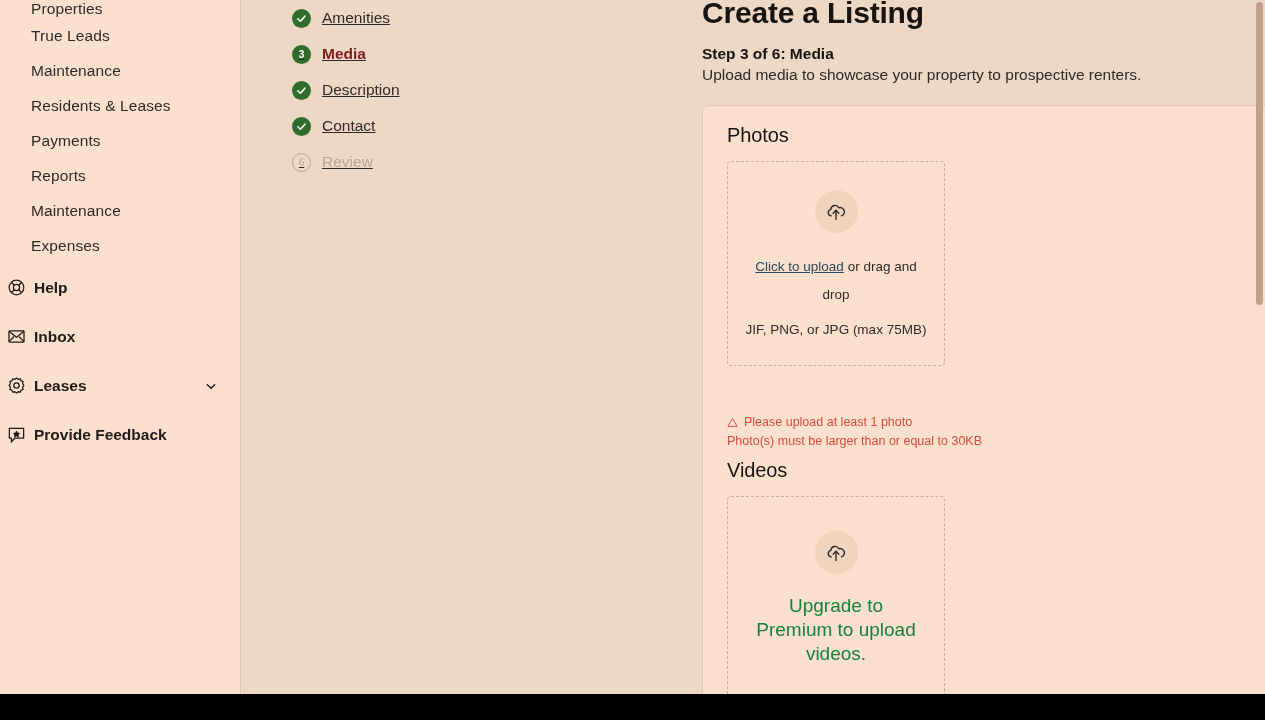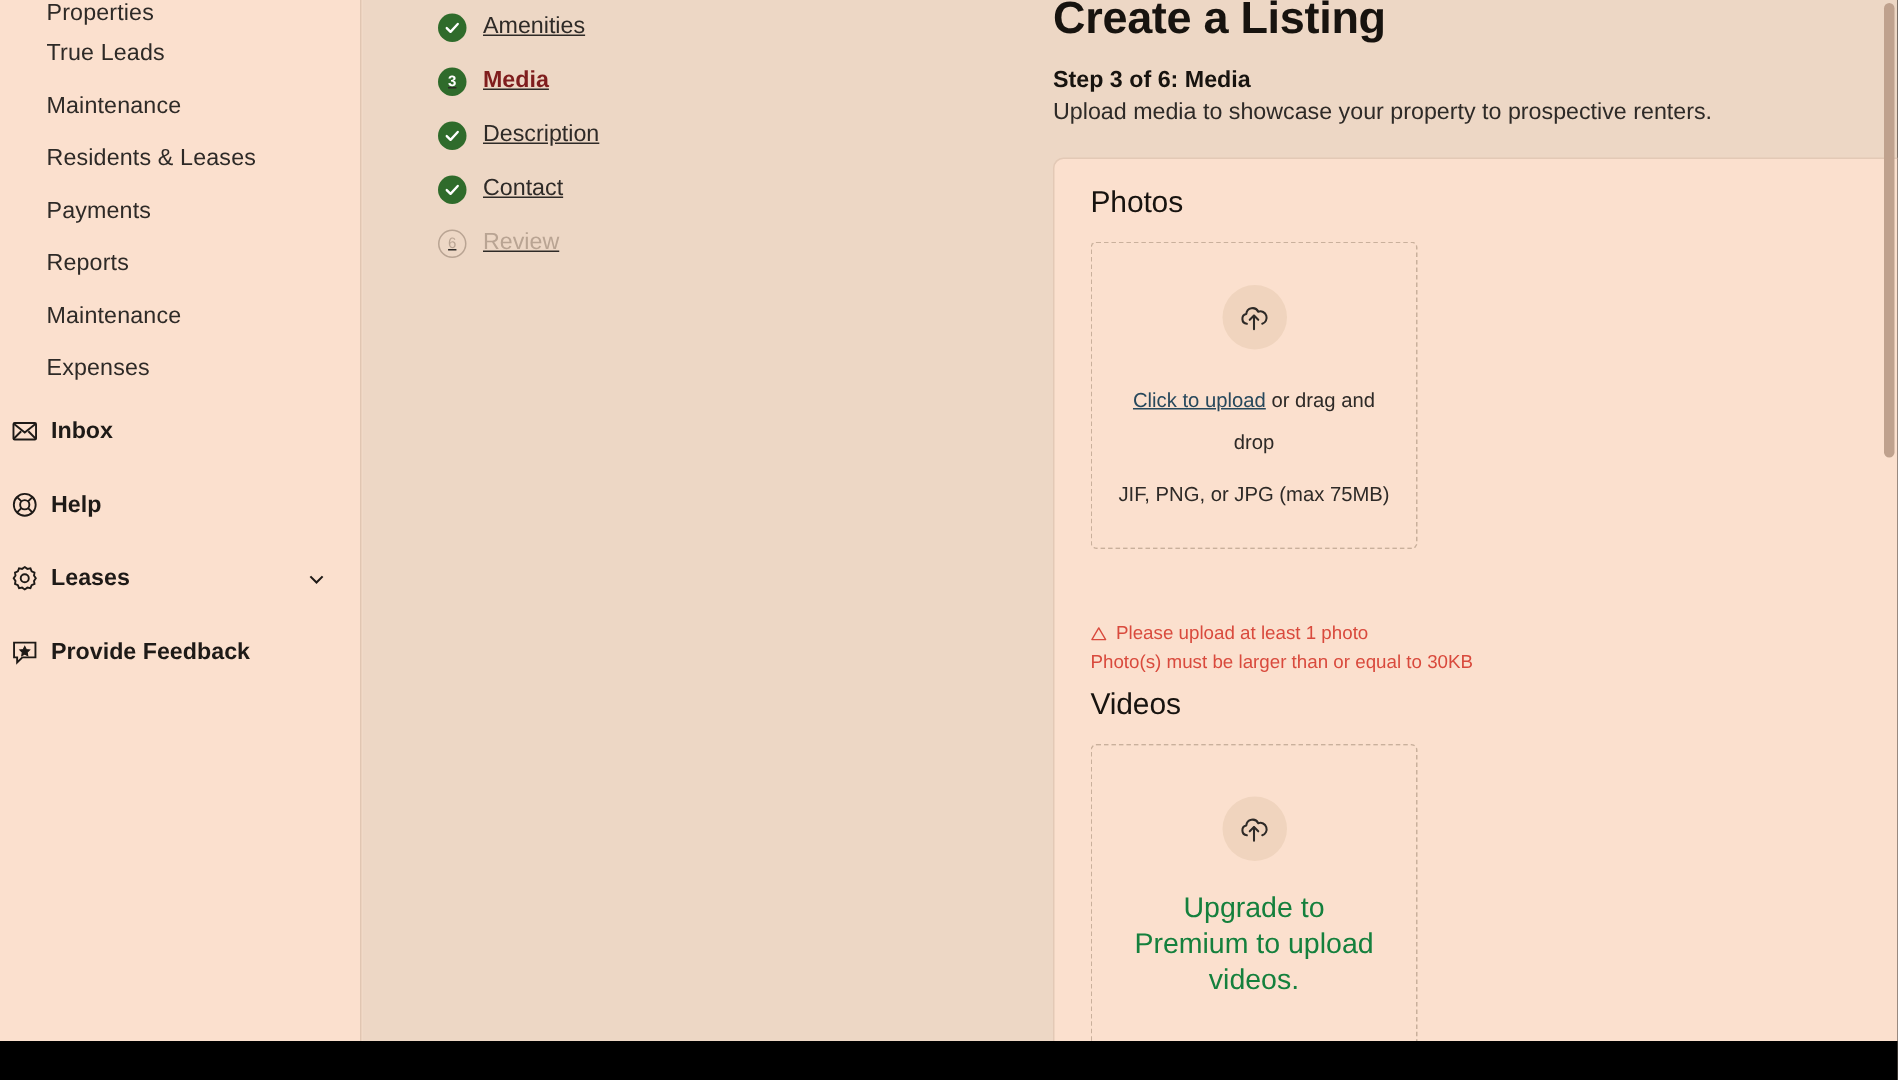--- a/index.html
+++ b/index.html
@@ -244,46 +244,46 @@
       <span>Payments</span>
     </div>
     <div class="nav-sub">
       <span>Reports</span>
     </div>
     <div class="nav-sub">
       <span>Maintenance</span>
     </div>
     <div class="nav-sub">
       <span>Expenses</span>
-    </div>
-
-    <div class="nav-main">
-      <span class="ico">
-        <svg width="19" height="19" viewBox="0 0 24 24" fill="none" stroke="#1E1A17" stroke-width="1.6">
-          <rect x="2.5" y="5" width="19" height="14" rx="1"></rect>
-          <path d="M2.5 5.5 L12 13 L21.5 5.5"></path>
-          <path d="M2.5 18.5 L9 12"></path>
-            <path d="M21.5 18.5 L15 12"></path>
-        </svg>
-      </span>
-      <span class="label">Inbox</span>
     </div>
 
     <div class="nav-main">
       <span class="ico">
         <svg width="19" height="19" viewBox="0 0 24 24" fill="none" stroke="#1E1A17" stroke-width="1.6">
           <circle cx="12" cy="12" r="9.2"></circle>
           <circle cx="12" cy="12" r="3.9"></circle>
           <path d="M5.4 5.4 L9.2 9.2"></path>
             <path d="M18.6 5.4 L14.8 9.2"></path>
           <path d="M5.4 18.6 L9.2 14.8"></path>
             <path d="M18.6 18.6 L14.8 14.8"></path>
         </svg>
       </span>
       <span class="label">Help</span>
+    </div>
+
+    <div class="nav-main">
+      <span class="ico">
+        <svg width="19" height="19" viewBox="0 0 24 24" fill="none" stroke="#1E1A17" stroke-width="1.6">
+          <rect x="2.5" y="5" width="19" height="14" rx="1"></rect>
+          <path d="M2.5 5.5 L12 13 L21.5 5.5"></path>
+          <path d="M2.5 18.5 L9 12"></path>
+            <path d="M21.5 18.5 L15 12"></path>
+        </svg>
+      </span>
+      <span class="label">Inbox</span>
     </div>
 
     <div class="nav-main">
       <span class="ico">
         <svg width="19" height="19" viewBox="0 0 24 24" fill="none" stroke="#1E1A17" stroke-width="1.6">
           <path d="M12 2.6l2.2 1.5 2.6-.5 1 2.5 2.4 1.1-.4 2.6 1.5 2.2-1.5 2.2.4 2.6-2.4 1.1-1 2.5-2.6-.5L12 21.4l-2.2-1.5-2.6.5-1-2.5-2.4-1.1.4-2.6L2.7 12l1.5-2.2-.4-2.6 2.4-1.1 1-2.5 2.6.5z"></path>
           <circle cx="12" cy="12" r="3.4"></circle>
         </svg>
       </span>
       <span class="label">Leases</span>

